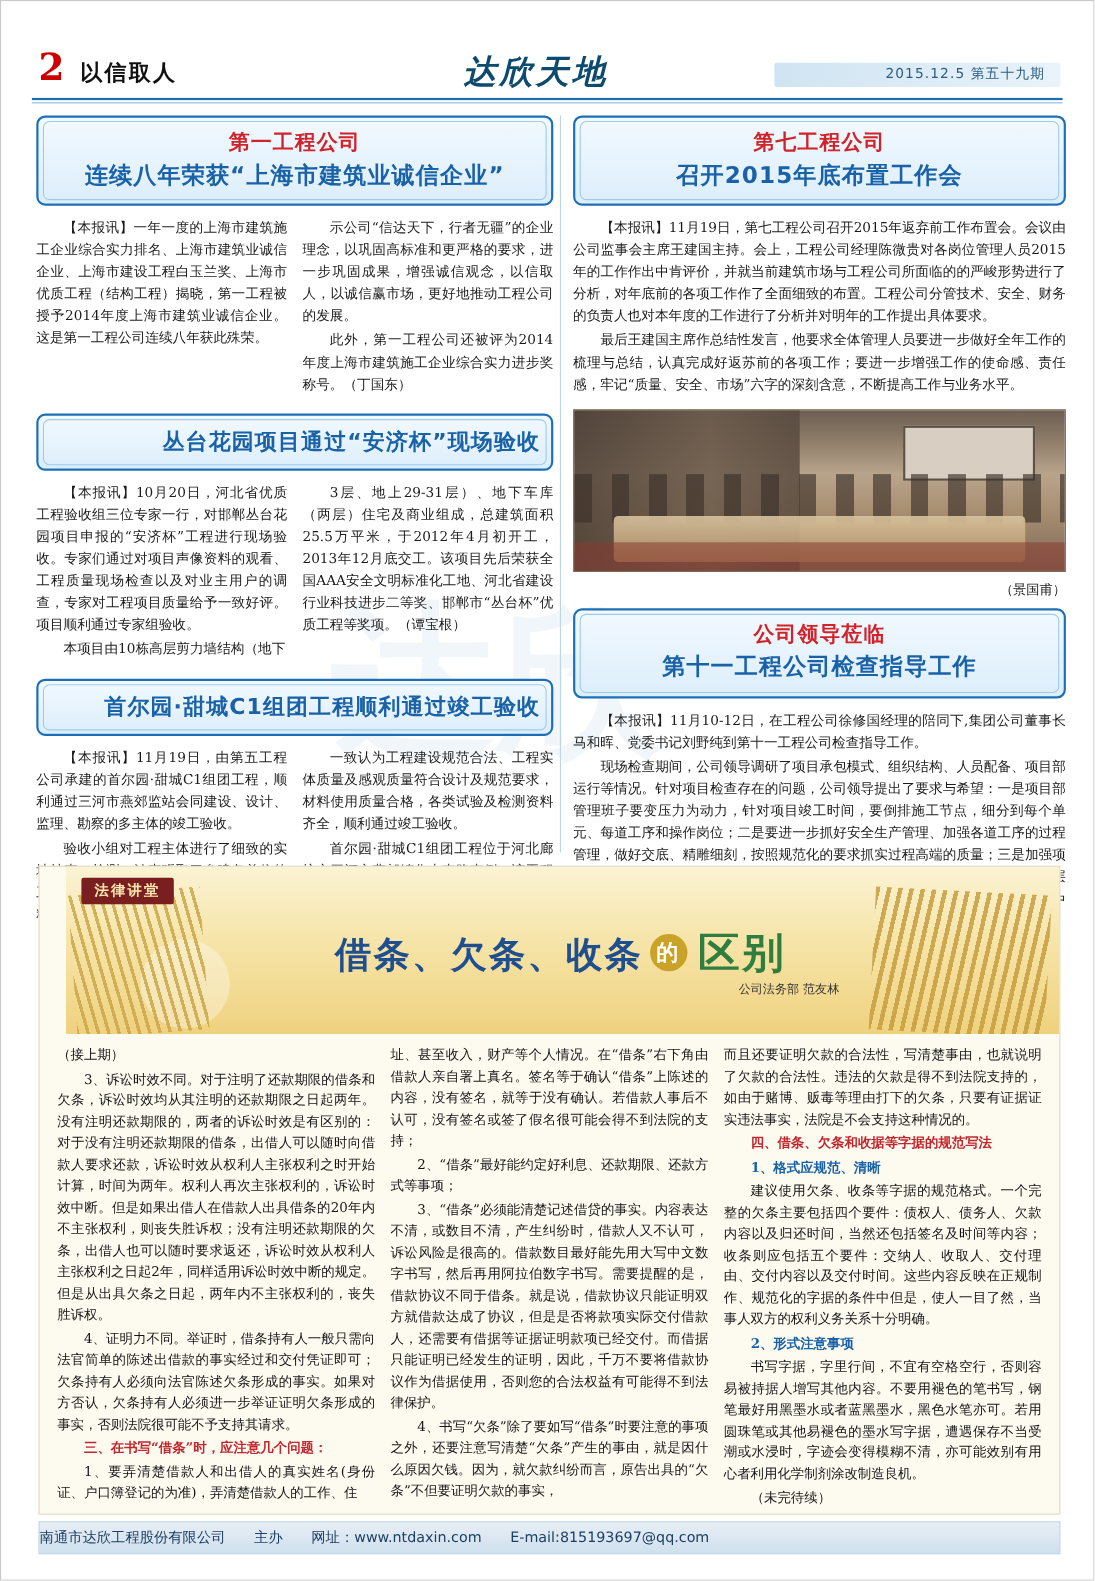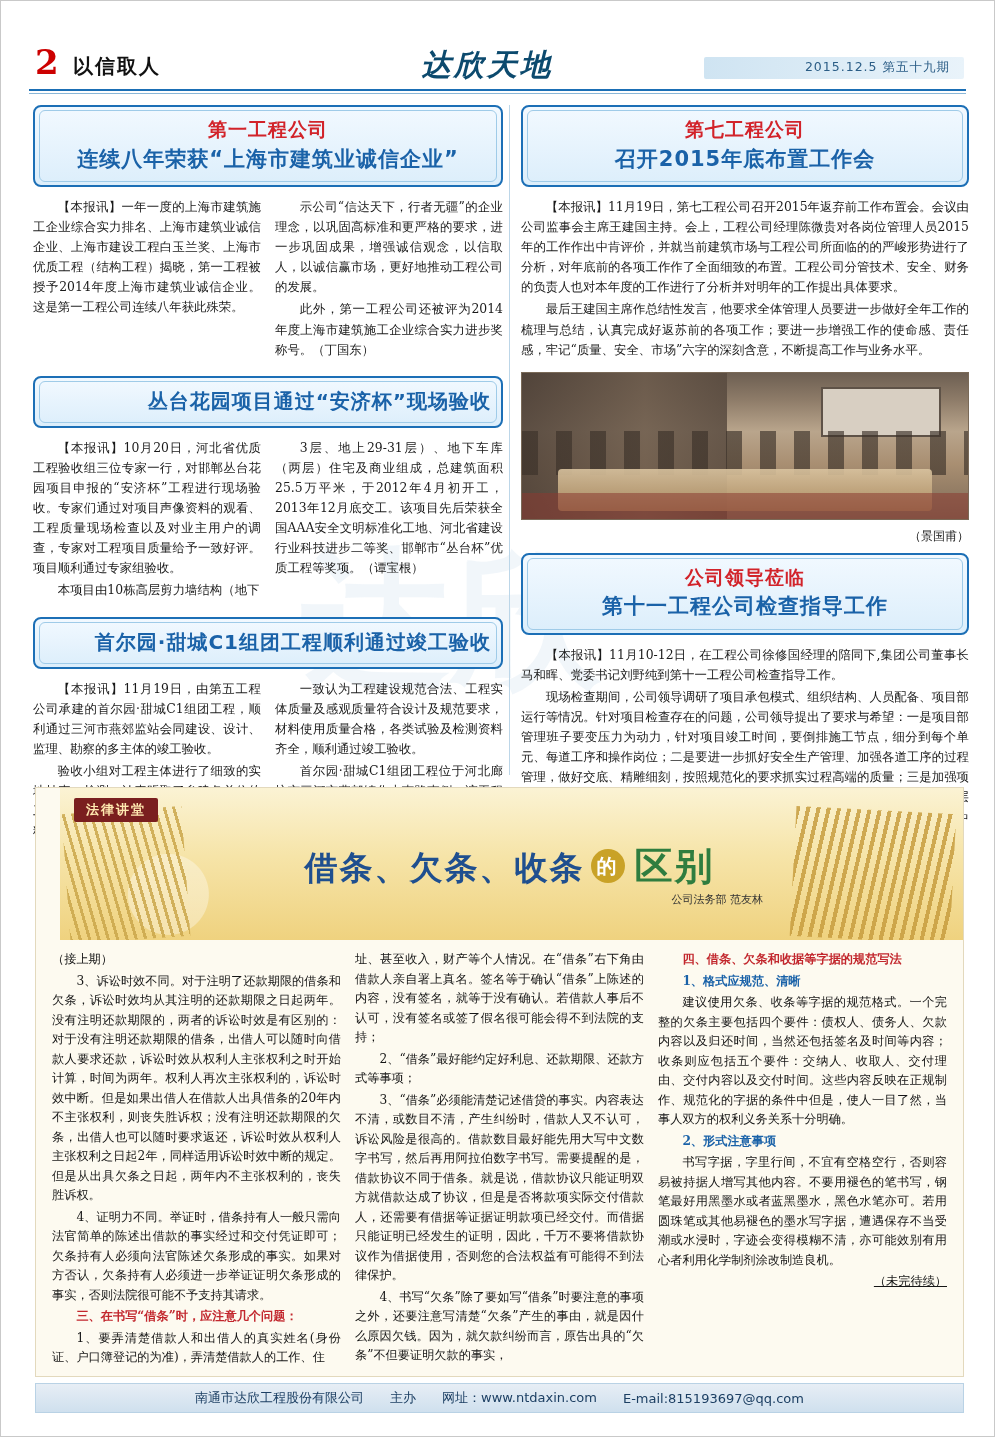--- a/index.html
+++ b/index.html
@@ -170,27 +170,27 @@
   }
   .fcol{flex:1;}
   .ftext{
     font-size:12.2px;line-height:1.6;text-align:justify;color:#151515;
     font-family:"DejaVu Serif","Liberation Serif",serif;
   }
   .ftext p{margin:0 0 2px 0;text-indent:2em;}
   .ftext p.noind{text-indent:0;}
   .fhead{color:#c2272d;font-weight:bold;text-indent:0;margin:4px 0 2px 0;}
   .fsub{color:#1a62a8;font-weight:bold;text-indent:0;margin:3px 0 1px 0;}
-  .fend{text-align:right;text-indent:0;text-decoration:underline;}
+  .fend{text-align:left;text-indent:0;}
   
   .footer{
     position:absolute;left:34px;right:30px;top:1382px;height:30px;
     background:linear-gradient(180deg,#e7eef5,#cfe0ee);
     border:1px solid #b9d2e5;box-sizing:border-box;
-    display:flex;align-items:center;justify-content:center;gap:26px;
+    display:flex;align-items:center;gap:26px;
     font-size:13px;color:#1c3f63;
   }
   .footer span{white-space:nowrap;}
   
   .wm{
     position:absolute;left:300px;top:520px;width:400px;height:300px;
     font-size:150px;color:rgba(120,170,210,.10);font-weight:bold;
     pointer-events:none;user-select:none;
     font-family:"DejaVu Serif","Liberation Serif",serif;
   }
@@ -305,20 +305,21 @@
         <p class="fhead">三、在书写“借条”时，应注意几个问题：</p>
         <p>1、要弄清楚借款人和出借人的真实姓名(身份证、户口簿登记的为准)，弄清楚借款人的工作、住</p>
       </div>
       <div class="fcol ftext">
         <p class="noind">址、甚至收入，财产等个人情况。在“借条”右下角由借款人亲自署上真名。签名等于确认“借条”上陈述的内容，没有签名，就等于没有确认。若借款人事后不认可，没有签名或签了假名很可能会得不到法院的支持；</p>
         <p>2、“借条”最好能约定好利息、还款期限、还款方式等事项；</p>
         <p>3、“借条”必须能清楚记述借贷的事实。内容表达不清，或数目不清，产生纠纷时，借款人又不认可，诉讼风险是很高的。借款数目最好能先用大写中文数字书写，然后再用阿拉伯数字书写。需要提醒的是，借款协议不同于借条。就是说，借款协议只能证明双方就借款达成了协议，但是是否将款项实际交付借款人，还需要有借据等证据证明款项已经交付。而借据只能证明已经发生的证明，因此，千万不要将借款协议作为借据使用，否则您的合法权益有可能得不到法律保护。</p>
         <p>4、书写“欠条”除了要如写“借条”时要注意的事项之外，还要注意写清楚“欠条”产生的事由，就是因什么原因欠钱。因为，就欠款纠纷而言，原告出具的“欠条”不但要证明欠款的事实，</p>
       </div>
       <div class="fcol ftext">
+        <p class="noind">而且还要证明欠款的合法性，写清楚事由，也就说明了欠款的合法性。违法的欠款是得不到法院支持的，如由于赌博、贩毒等理由打下的欠条，只要有证据证实违法事实，法院是不会支持这种情况的。</p>
         <p class="fhead">四、借条、欠条和收据等字据的规范写法</p>
         <p class="fsub">1、格式应规范、清晰</p>
         <p>建议使用欠条、收条等字据的规范格式。一个完整的欠条主要包括四个要件：债权人、债务人、欠款内容以及归还时间，当然还包括签名及时间等内容；收条则应包括五个要件：交纳人、收取人、交付理由、交付内容以及交付时间。这些内容反映在正规制作、规范化的字据的条件中但是，使人一目了然，当事人双方的权利义务关系十分明确。</p>
         <p class="fsub">2、形式注意事项</p>
         <p>书写字据，字里行间，不宜有空格空行，否则容易被持据人增写其他内容。不要用褪色的笔书写，钢笔最好用黑墨水或者蓝黑墨水，黑色水笔亦可。若用圆珠笔或其他易褪色的墨水写字据，遭遇保存不当受潮或水浸时，字迹会变得模糊不清，亦可能效别有用心者利用化学制剂涂改制造良机。</p>
         <p class="fend">（未完待续）</p>
       </div>
     </div>
   </div>
 

